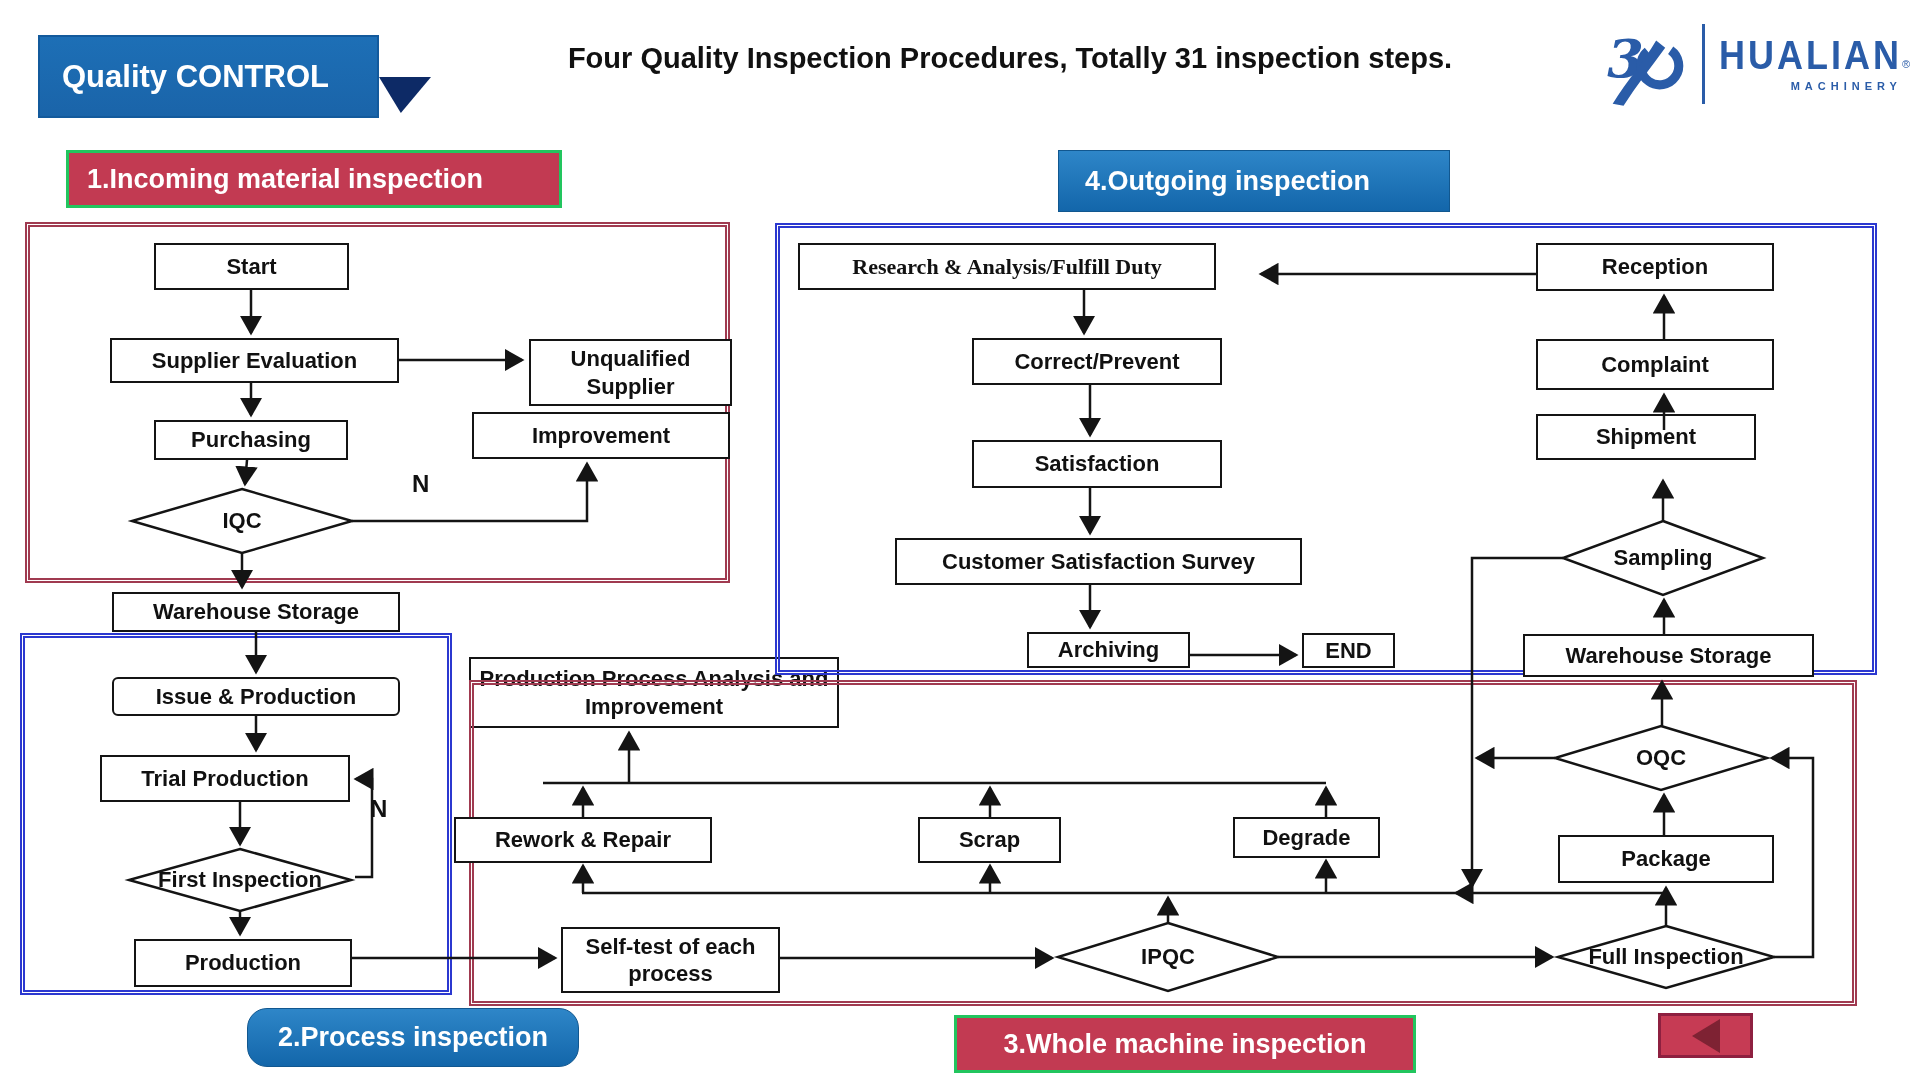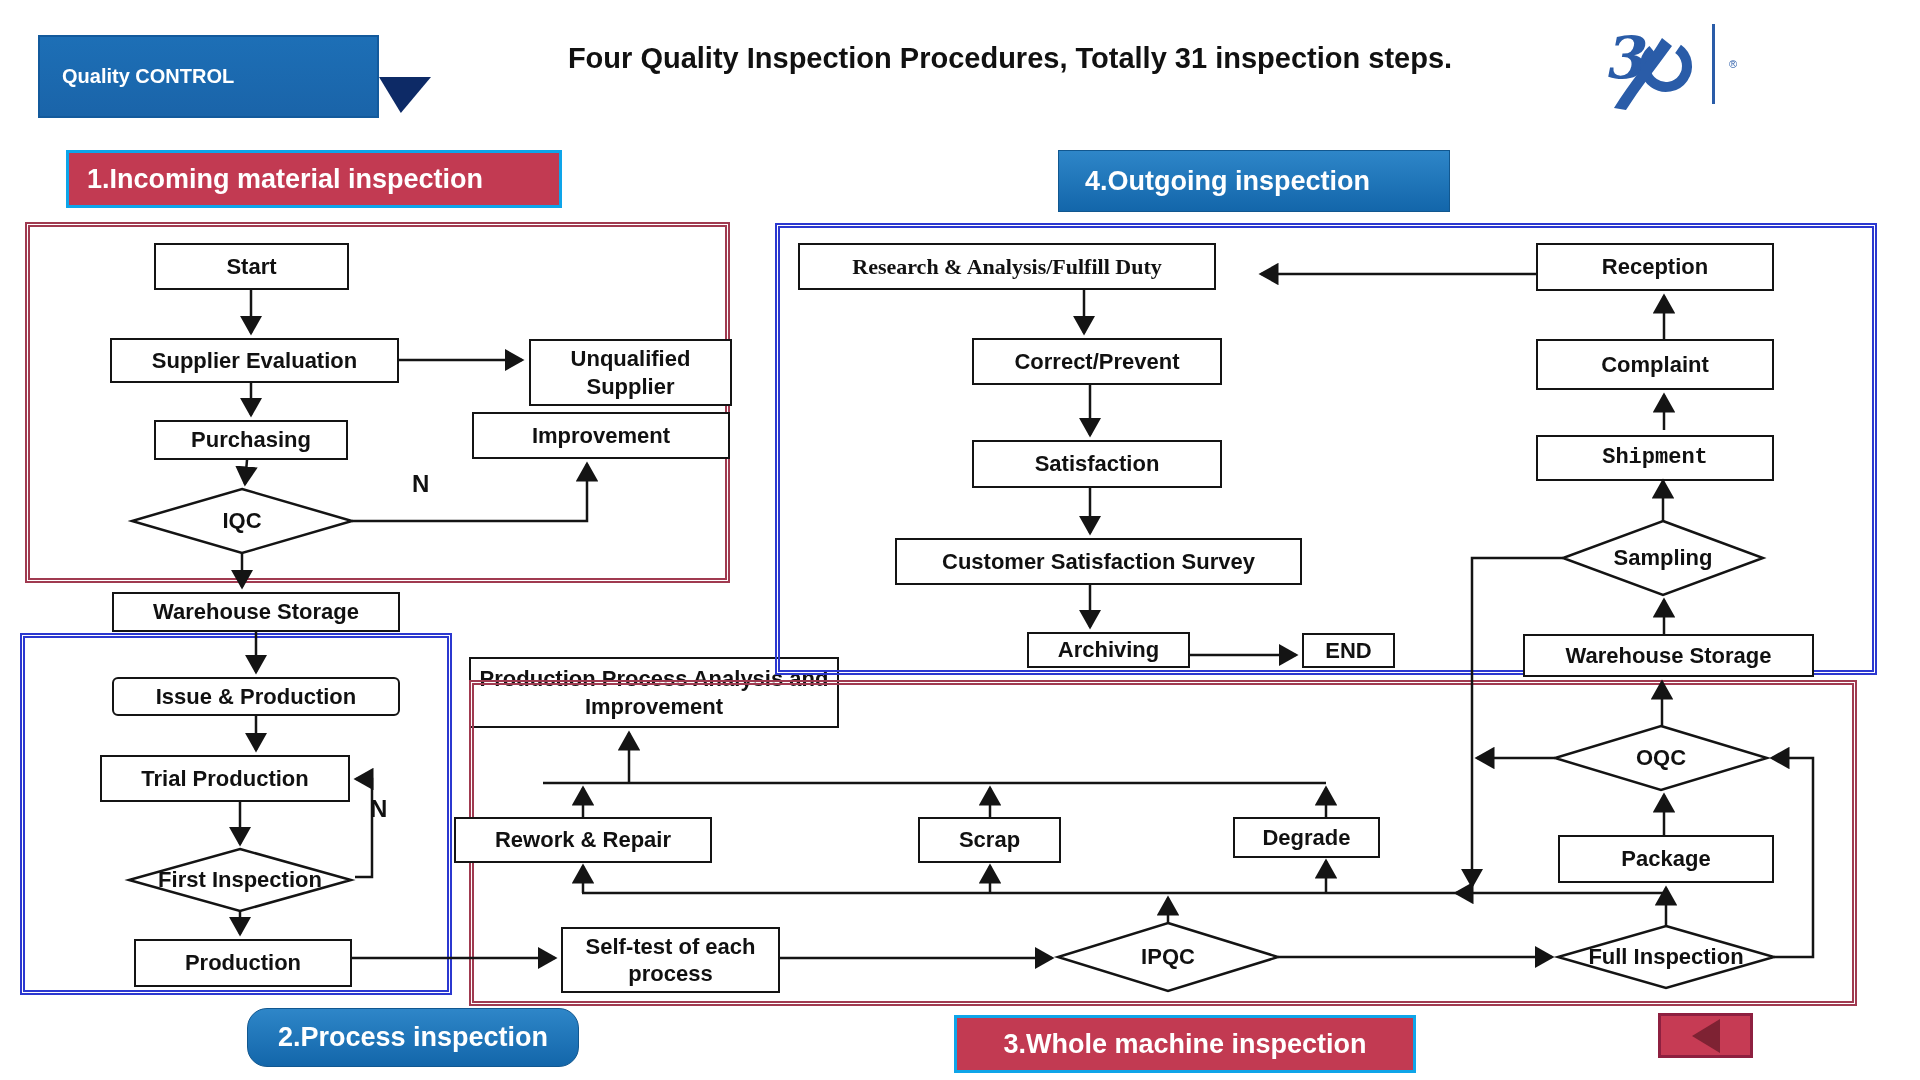--- a/index.html
+++ b/index.html
@@ -1,33 +1,33 @@
 <!DOCTYPE html>
 <html><head>
 <meta charset="utf-8">
 <style>
   html,body{margin:0;padding:0;width:1920px;height:1080px;background:#ffffff;
     font-family:"Liberation Sans","DejaVu Sans",sans-serif;overflow:hidden;position:relative;}
   .abs{position:absolute;box-sizing:border-box;}
   
   .banner{left:38px;top:35px;width:341px;height:83px;background:linear-gradient(180deg,#1d6fb6,#1a64a9);
-    border:2px solid #135a9c;color:#fff;font-size:20px;font-weight:bold;display:flex;align-items:center;
+    border:2px solid #135a9c;color:#fff;font-size:31px;font-weight:bold;display:flex;align-items:center;
     padding-left:22px;z-index:5;}
   .banner-flag{left:379px;top:77px;width:52px;height:36px;background:#0d2a66;
     clip-path:polygon(0 0,100% 0,42% 100%);z-index:5;}
   .main-title{left:400px;top:42px;width:1220px;text-align:center;font-size:29px;font-weight:bold;color:#111;z-index:5;}
   .logo-wrap{left:1600px;top:14px;width:310px;height:100px;display:flex;align-items:center;z-index:5;color:#2a5ca8;}
   .logo-divider{width:3px;height:80px;background:#2a5ca8;margin:0 14px 0 8px;}
   .brand{display:flex;flex-direction:column;align-items:flex-end;line-height:1;}
   .brand-name{font-size:36px;font-weight:bold;letter-spacing:3px;transform:scaleY(1.15);}
   .brand-sub{font-size:11px;font-weight:bold;letter-spacing:5px;margin-top:8px;}
   .brand-reg{font-size:11px;}
   
   .seclabel{color:#fff;font-weight:bold;font-size:27px;display:flex;align-items:center;z-index:6;}
-  .red-label{background:#c23a52;border:3px solid #0ea5e9;}
+  .red-label{background:#c23a52;border:3px solid #22c55e;}
   .blue-label{background:linear-gradient(180deg,#2e86c8,#1366aa);border:1px solid #11578f;}
   .lbl1{left:66px;top:150px;width:496px;height:58px;padding-left:18px;}
   .lbl4{left:1058px;top:150px;width:392px;height:62px;padding-left:26px;}
   .lbl2{left:247px;top:1008px;width:332px;height:59px;justify-content:center;border-radius:20px;}
   .lbl3{left:954px;top:1015px;width:462px;height:58px;justify-content:center;text-align:right;}
   
   .frame{z-index:2;background:transparent;}
   .frame.red{border:5px double #a03a50;}
   .frame.blue{border:5px double #2b38d0;}
   .f1{left:25px;top:222px;width:705px;height:361px;}
@@ -54,20 +54,24 @@
 <div class="abs banner-flag"></div>
 <div class="abs main-title">Four Quality Inspection Procedures, Totally 31 inspection steps.</div>
 
 <div class="abs logo-wrap">
   <svg width="104" height="96" viewBox="0 0 104 96">
     <text x="8" y="62" font-family="DejaVu Serif, serif" font-style="italic" font-weight="bold" font-size="58" fill="#2a5ca8">3</text>
     <circle cx="66" cy="50" r="21" fill="none" stroke="#2a5ca8" stroke-width="10" stroke-dasharray="104 28" transform="rotate(-55 66 50)"></circle>
     <path d="M14,92 C30,66 48,46 62,22 L72,30 C56,52 40,72 26,94 Z" fill="#2a5ca8"></path>
   </svg>
   <div class="logo-divider"></div>
+  <div class="brand">
+    <div class="brand-name">HUALIAN</div>
+    <div class="brand-sub">MACHINERY</div>
+  </div>
   <div class="brand-reg">®</div>
 </div>
 
 <div class="abs seclabel red-label lbl1">1.Incoming material inspection</div>
 <div class="abs seclabel blue-label lbl4">4.Outgoing inspection</div>
 <div class="abs seclabel blue-label lbl2">2.Process inspection</div>
 <div class="abs seclabel red-label lbl3">3.Whole machine inspection</div>
 
 <div class="abs frame red f1"></div>
 <div class="abs frame blue f2"></div>
@@ -87,21 +91,21 @@
 <div class="abs node" style="left:134px;top:939px;width:218px;height:48px;">Production</div>
 
 <div class="abs node" style="left:798px;top:243px;width:418px;height:47px;font-family:Liberation Serif, serif;">Research &amp; Analysis/Fulfill Duty</div>
 <div class="abs node" style="left:972px;top:338px;width:250px;height:47px;">Correct/Prevent</div>
 <div class="abs node" style="left:972px;top:440px;width:250px;height:48px;">Satisfaction</div>
 <div class="abs node" style="left:895px;top:538px;width:407px;height:47px;">Customer Satisfaction Survey</div>
 <div class="abs node" style="left:1027px;top:632px;width:163px;height:36px;">Archiving</div>
 <div class="abs node" style="left:1302px;top:633px;width:93px;height:35px;">END</div>
 <div class="abs node" style="left:1536px;top:243px;width:238px;height:48px;">Reception</div>
 <div class="abs node" style="left:1536px;top:339px;width:238px;height:51px;">Complaint</div>
-<div class="abs node" style="left:1536px;top:435px;width:238px;height:46px;font-family:Liberation Mono, monospace;">Shipment</div>
+<div class="abs node" style="left:1536px;top:414px;width:220px;height:46px;">Shipment</div>
 <div class="abs node" style="left:1523px;top:634px;width:291px;height:43px;">Warehouse Storage</div>
 
 <div class="abs node" style="left:454px;top:817px;width:258px;height:46px;">Rework &amp; Repair</div>
 <div class="abs node" style="left:918px;top:817px;width:143px;height:46px;">Scrap</div>
 <div class="abs node" style="left:1233px;top:817px;width:147px;height:41px;">Degrade</div>
 <div class="abs node" style="left:561px;top:927px;width:219px;height:66px;">Self-test of each process</div>
 <div class="abs node" style="left:1558px;top:835px;width:216px;height:48px;">Package</div>
 
 <svg class="abs connectors" viewBox="0 0 1920 1080" xmlns="http://www.w3.org/2000/svg">
   <defs>

